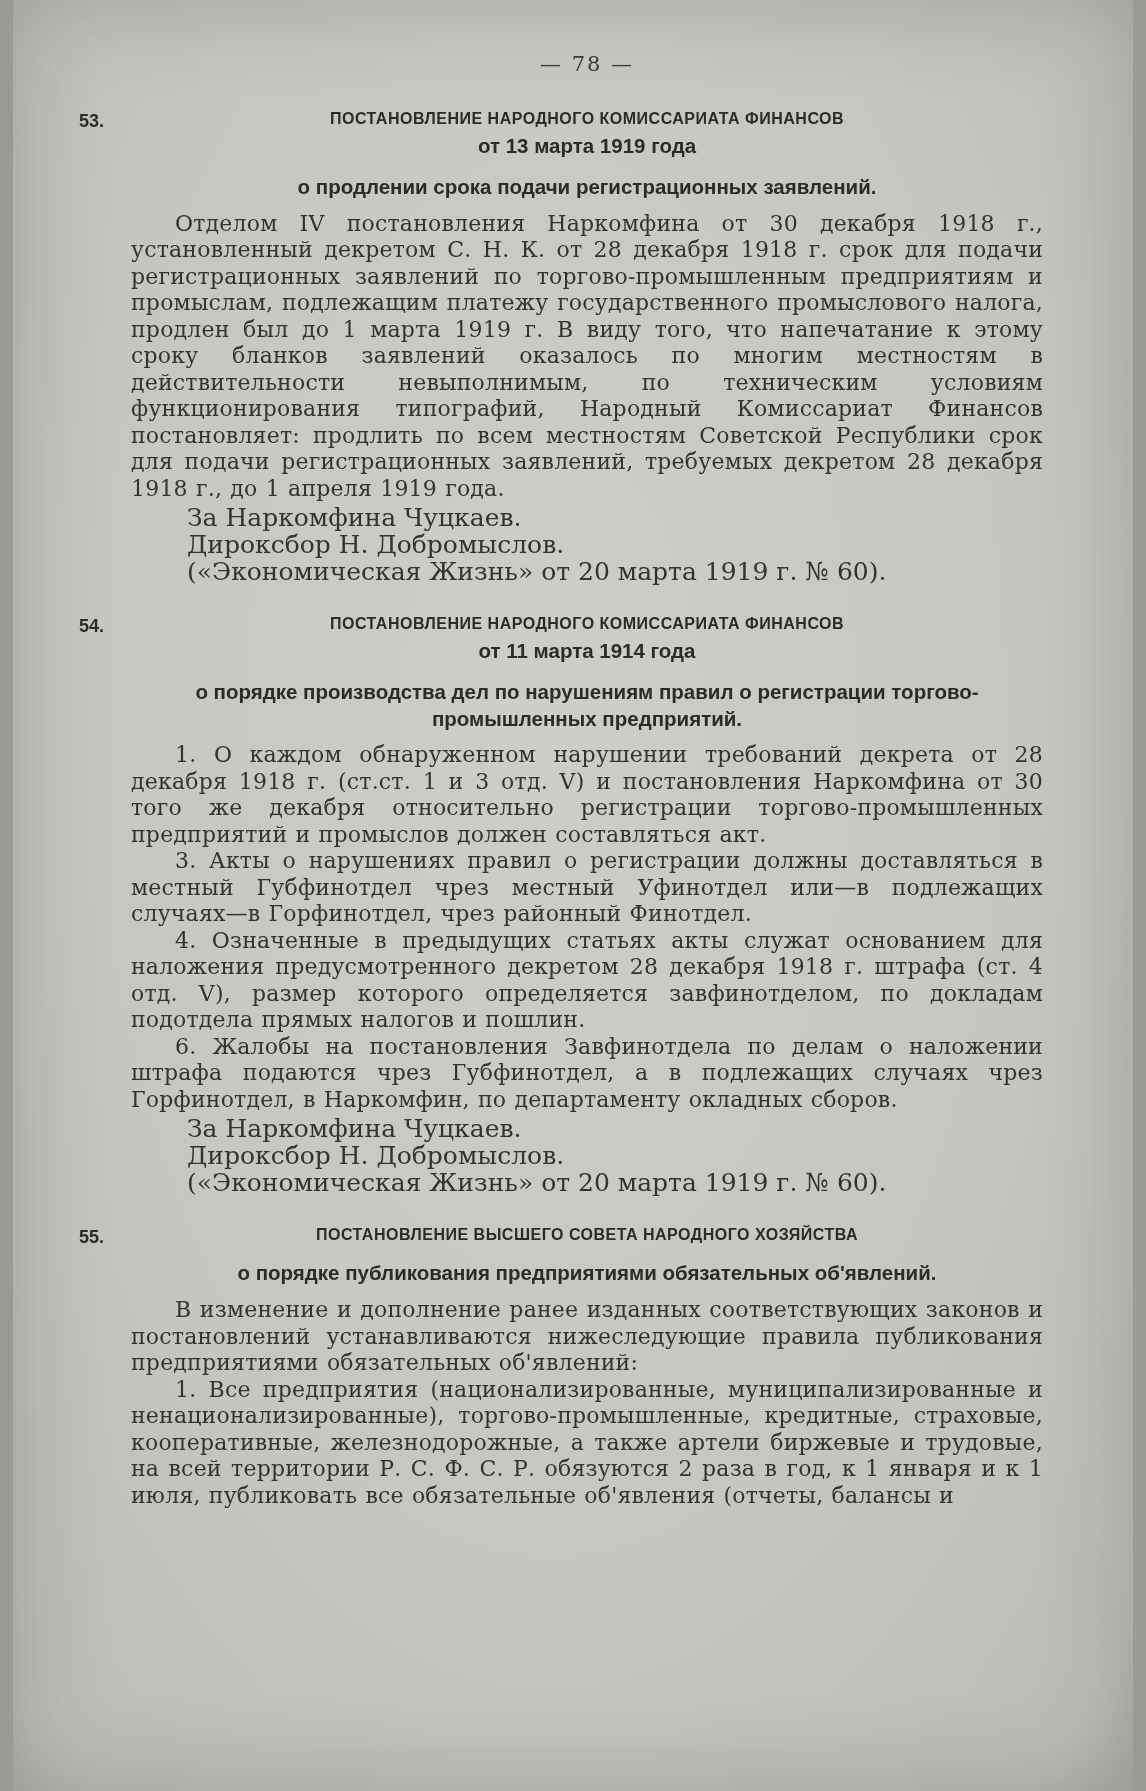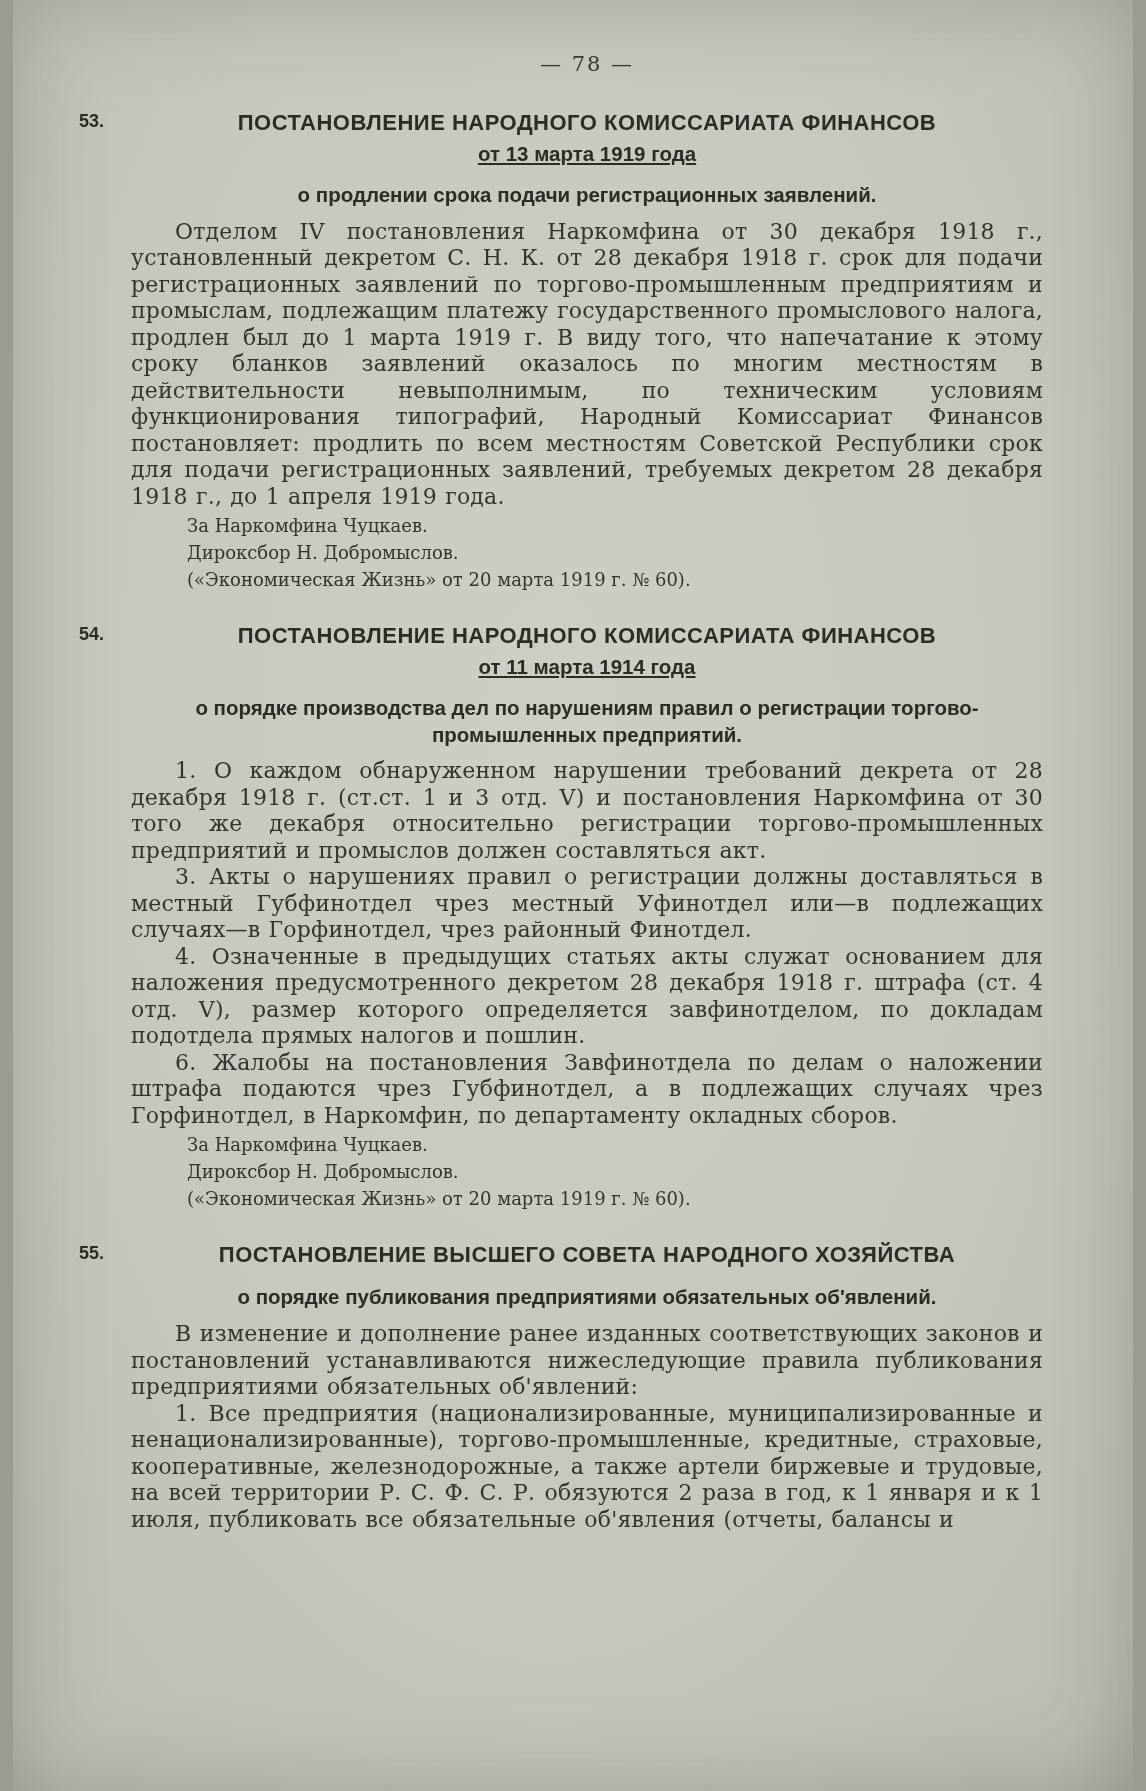--- a/index.html
+++ b/index.html
@@ -42,36 +42,36 @@
     font-weight:bold;
     font-size:18px;
     color:#2c2b24;
   }
   .h-org, .h-date, .h-subject {
     text-align:center;
     font-family:"Liberation Sans", sans-serif;
     font-weight:bold;
     color:#2c2b24;
   }
-  .h-org { font-size:22px; letter-spacing:0.5px; margin:0 0 6px 0; }
-  .h-date { font-size:20.5px; margin:0 0 6px 0;text-decoration:underline; }
+  .h-org { font-size:16px; letter-spacing:0.5px; margin:0 0 6px 0; }
+  .h-date { font-size:20.5px; margin:0 0 6px 0; }
   .h-subject { font-size:20.5px; margin:16px auto 10px auto; max-width:840px; line-height:1.3; }
   .para {
     font-size:22px;
     line-height:26.5px;
     text-align:justify;
     text-indent:44px;
     margin:0;
     color:#34332c;
     letter-spacing:0.2px;
     word-spacing:1px;
   }
   .sig-block { margin-top:2px; }
   .sig-line {
-    font-size:18px;
+    font-size:25px;
     line-height:27px;
     margin-left:56px;
     color:#34332c;
   }
 </style>
 </head>
 <body>
 
 <div class="scan-page">
   <div class="content">

